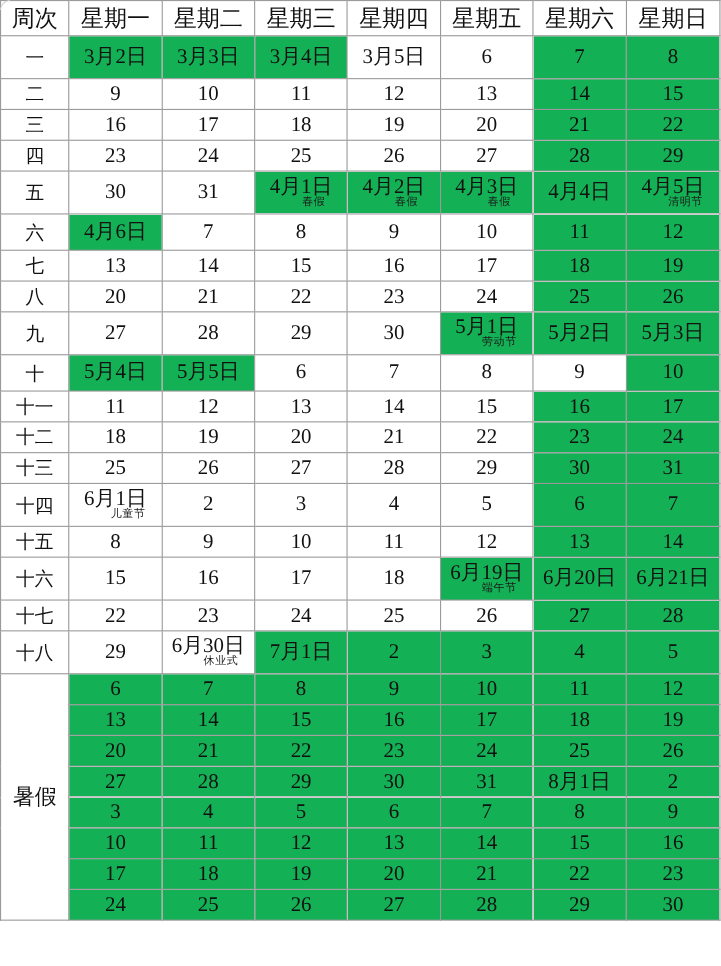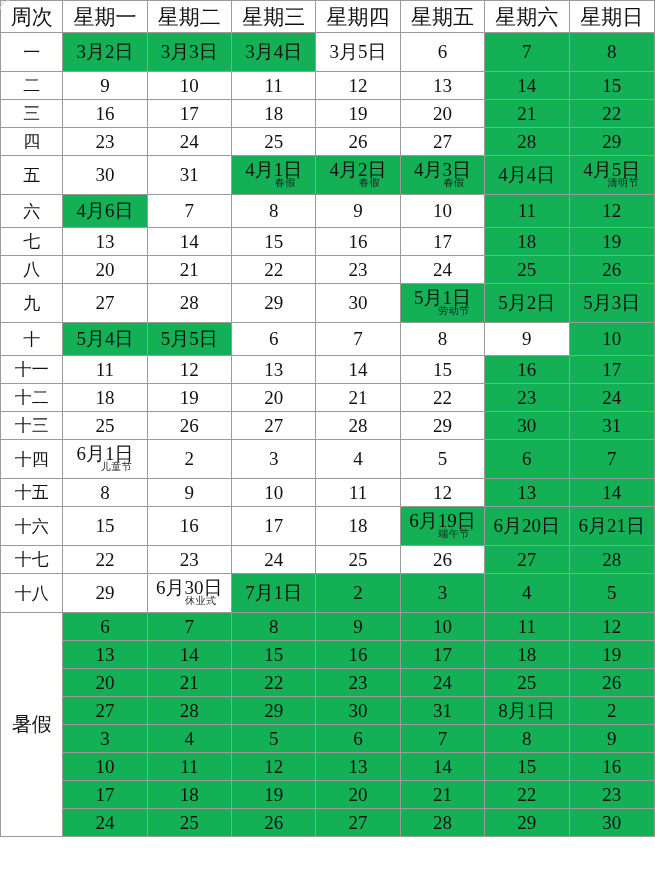--- a/index.html
+++ b/index.html
@@ -58,21 +58,21 @@
     font-size:19px;
     line-height:1.05;
     font-family:"Liberation Serif","DejaVu Serif",serif;
   }
   td.day.hol{ background:#14b055; }
   td.day .dnum{ display:block; }
   td.day .sub{
     display:block;
     font-size:10px;
     margin-top:-1px;
-    font-family:Liberation Mono, monospace;
+    font-family:Liberation Serif, serif;
     color:#1a1a1a;
     letter-spacing:0.5px;
     padding-left:23px;
   }
   
   tr.r-std td{height:27px;}
   tr.r-tall td{height:38px;}
   tr.r-mid td{height:32px;}
   tr.r-summer td{height:27px;}
 

